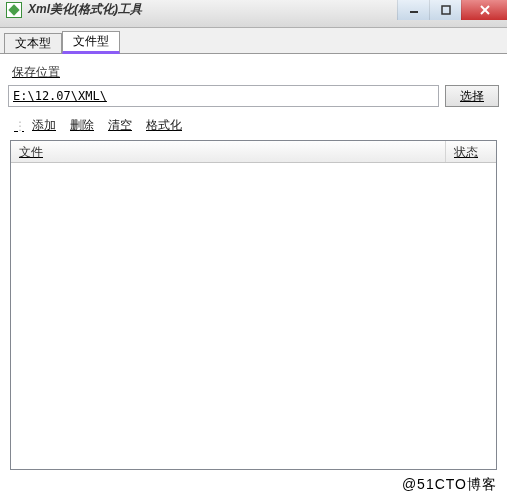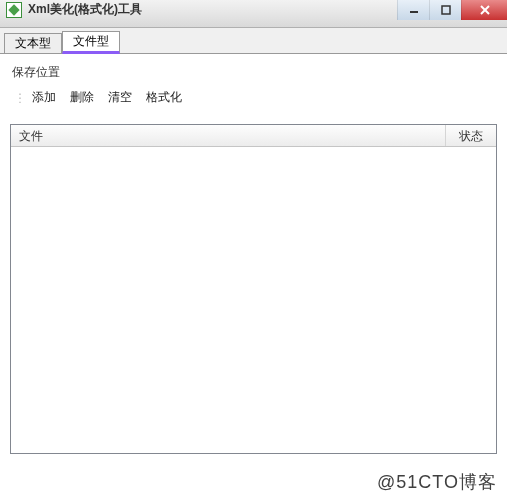--- a/index.html
+++ b/index.html
@@ -12,20 +12,21 @@
   overflow: hidden;
 }
 .titlebar {
   height: 28px;
   background: linear-gradient(to bottom, #f2f2f2 0%, #e6e6e6 50%, #d9d9d9 100%);
   border-bottom: 1px solid #b0b0b0;
   display: flex;
   align-items: center;
   padding: 0 0 8px 6px;
   position: relative;
+  font-style: italic;
 }
 .app-icon {
   width: 16px; height: 16px;
   background: #fff;
   border: 1px solid #3b8f3b;
   display: flex;
   align-items: center;
   justify-content: center;
   margin-right: 6px;
 }
@@ -71,20 +72,21 @@
   top: 1px;
   cursor: default;
 }
 .tab.active {
   background: #fff;
   border-bottom: 3px solid #8b5cf6;
   z-index: 2;
 }
 .panel {
   padding: 6px 8px 15px 8px;
+  text-decoration: underline;
 }
 .section-label {
   margin: 4px 4px 4px 4px;
   color: #333;
 }
 .path-row {
   display: flex;
   align-items: stretch;
   gap: 6px;
   margin-bottom: 6px;
@@ -113,49 +115,49 @@
   padding: 4px 2px 6px 6px;
   color: #333;
 }
 .toolbar .link { color: #222; cursor: pointer; }
 .grip { color:#bbb; letter-spacing:-2px; margin-right:-6px; }
 .list-wrap {
   border: 1px solid #828790;
   height: 330px;
   display: flex;
   flex-direction: column;
-  margin: 12px 2px;
+  margin: 0 2px;
 }
 .list-header {
   display: flex;
   height: 22px;
   background: linear-gradient(to bottom,#fdfdfd,#ececec);
   border-bottom: 1px solid #c5c5c5;
 }
 .col {
   padding: 3px 8px;
   border-right: 1px solid #d5d5d5;
   color: #333;
 }
 .col-file { flex: 1; }
-.col-status { width: 50px; border-right:none;text-align:center; }
+.col-status { width: 50px; border-right:none; }
 .list-body {
   flex: 1;
   background: #fff;
   overflow-y: scroll;
 }
 .list-body::-webkit-scrollbar { width: 17px; }
 .list-body::-webkit-scrollbar-track { background:#f0f0f0; border-left:1px solid #ddd; }
 .list-body::-webkit-scrollbar-thumb { background:#c8c8c8; border:1px solid #a8a8a8; }
 .watermark {
   position: absolute;
   right: 10px;
   bottom: 6px;
-  color: #404040;
-  font-size: 18px;
+  color: #000000;
+  font-size: 14px;
   letter-spacing: 1px;
 }
 </style>
 </head>
 <body>
 
 <div class="titlebar">
   <div class="app-icon">
       <div class="app-icon-inner"></div>
     </div>
@@ -181,20 +183,24 @@
 </div>
 
 <div class="tab-strip">
   <div class="tab">文本型</div>
   <div class="tab active">文件型</div>
 </div>
 
 <div class="panel">
 
   <div class="section-label">保存位置</div>
+  <div class="path-row">
+    <input class="path-input" type="text" value="E:\12.07\XML\" style="">
+    <button class="choose-btn">选择</button>
+  </div>
 
 
   <div class="toolbar">
     <span class="grip">⋮</span>
     <span class="link">添加</span>
     <span class="link">删除</span>
     <span class="link">清空</span>
     <span class="link">格式化</span>
   </div>
 

